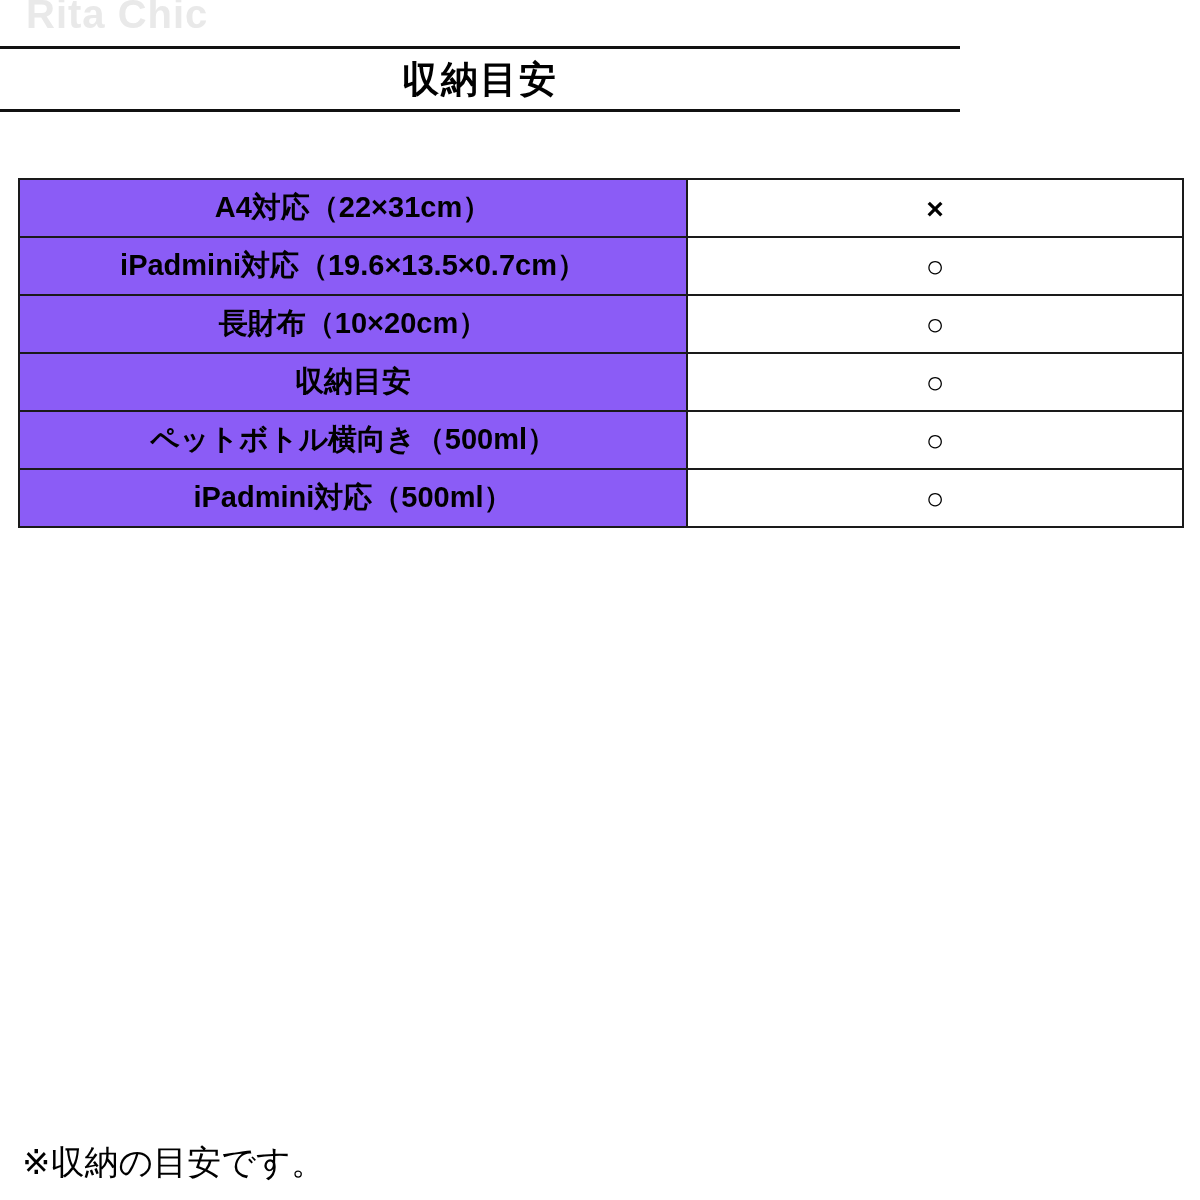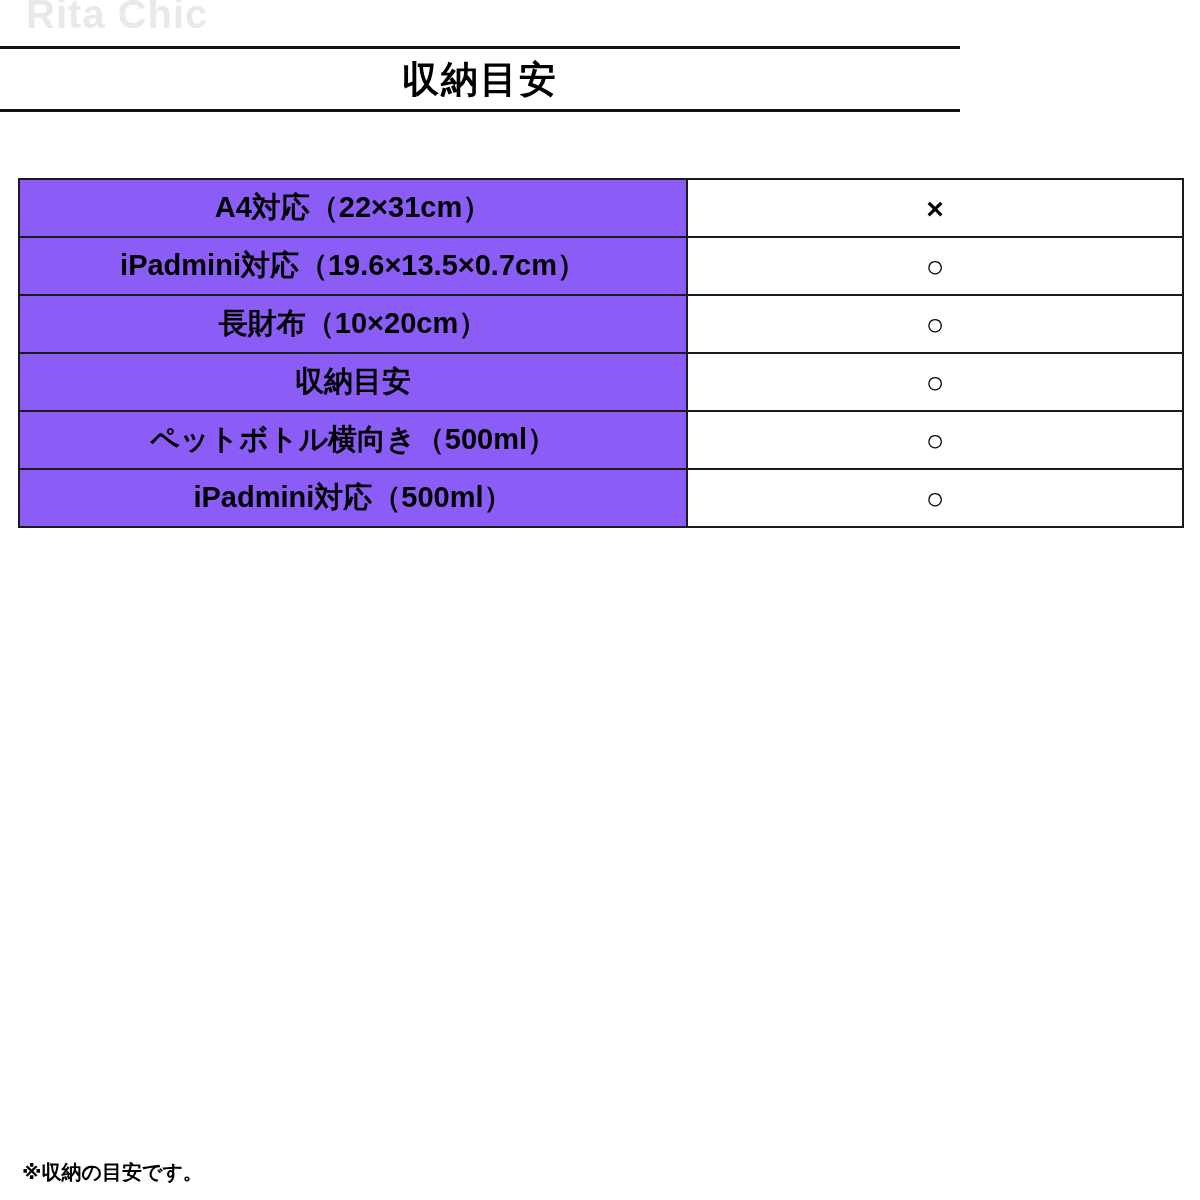--- a/index.html
+++ b/index.html
@@ -103,22 +103,22 @@
   .mark.circle { font-size: 31px; }
   .mark.cross  { font-size: 30px; }
 
   .footnotes {
     position: absolute;
     left: 22px;
     bottom: 14px;
     width: 1160px;
   }
   .footnote-1 {
-    font-size: 20px;
-    font-weight: bold;
+    font-size: 34px;
+    font-weight: normal;
     line-height: 1.35;
     letter-spacing: 0px;
   }
   .footnote-2 {
     font-size: 22px;
     font-weight: bold;
     line-height: 1.35;
     letter-spacing: 0px;
     margin-top: 2px;
   }

